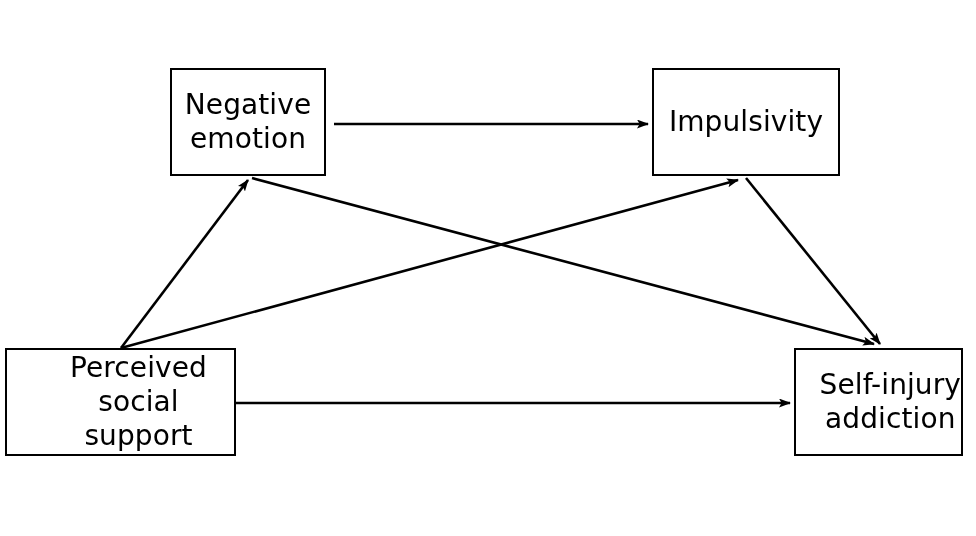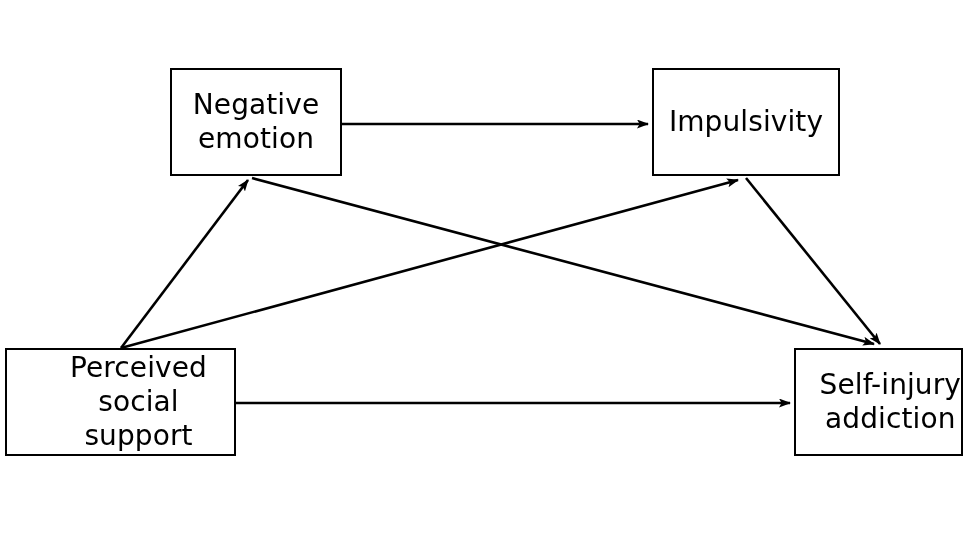--- a/index.html
+++ b/index.html
@@ -64,21 +64,21 @@
 
     <line class="edge" stroke="#000000" stroke-width="2.6" marker-end="url(#arrowhead)" x1="121" y1="348" x2="738" y2="180"></line>
 
     <line class="edge" stroke="#000000" stroke-width="2.6" marker-end="url(#arrowhead)" x1="252" y1="178" x2="874" y2="344"></line>
 
     <line class="edge" stroke="#000000" stroke-width="2.6" marker-end="url(#arrowhead)" x1="746" y1="178" x2="880" y2="344"></line>
 
     <line class="edge" stroke="#000000" stroke-width="2.4" marker-end="url(#arrowhead)" x1="236" y1="403" x2="790" y2="403"></line>
   </svg>
 
-  <div class="node-box" style="left:170px; top:68px; width:172px; height:108px;">
+  <div class="node-box" style="left:170px; top:68px; width:156px; height:108px;">
     <span class="node-label">Negative
 emotion</span>
   </div>
 
   <div class="node-box" style="left:652px; top:68px; width:188px; height:108px;">
     <span class="node-label">Impulsivity</span>
   </div>
 
   <div class="node-box" style="left:5px; top:348px; width:231px; height:108px;padding-left:36px;">
     <span class="node-label">Perceived

